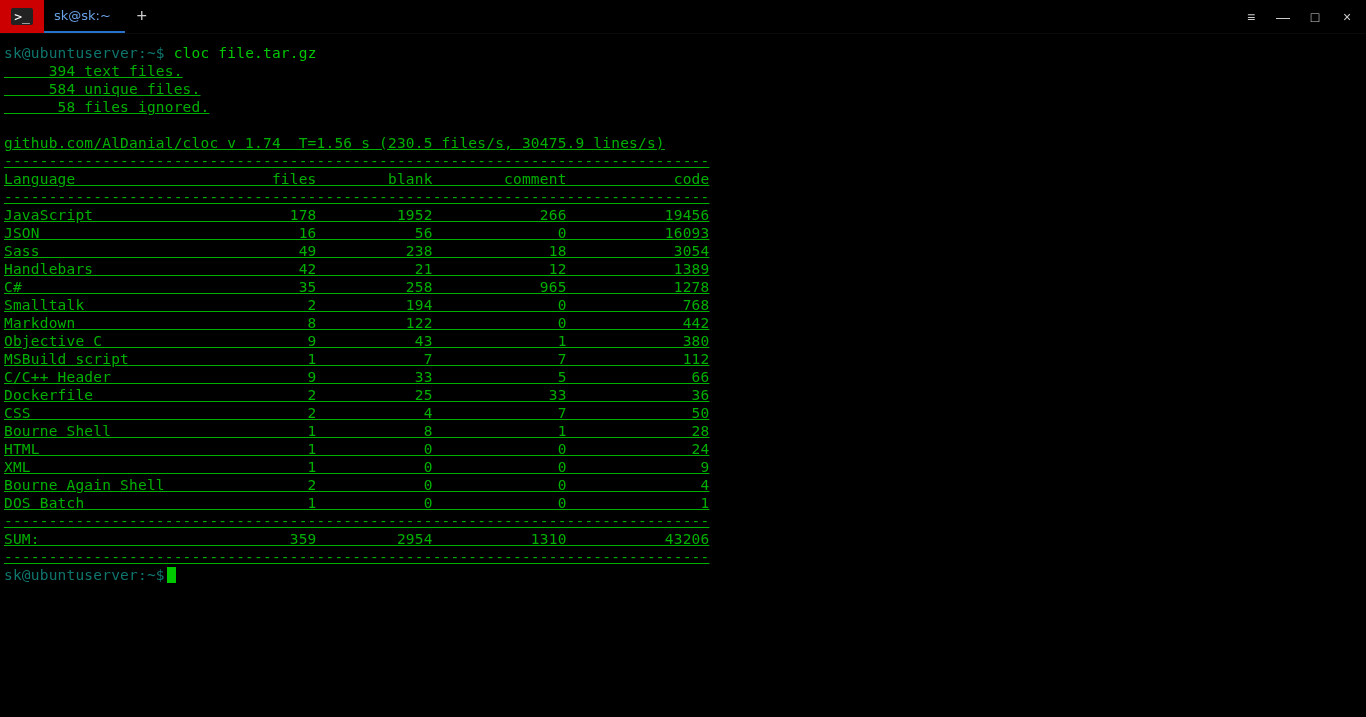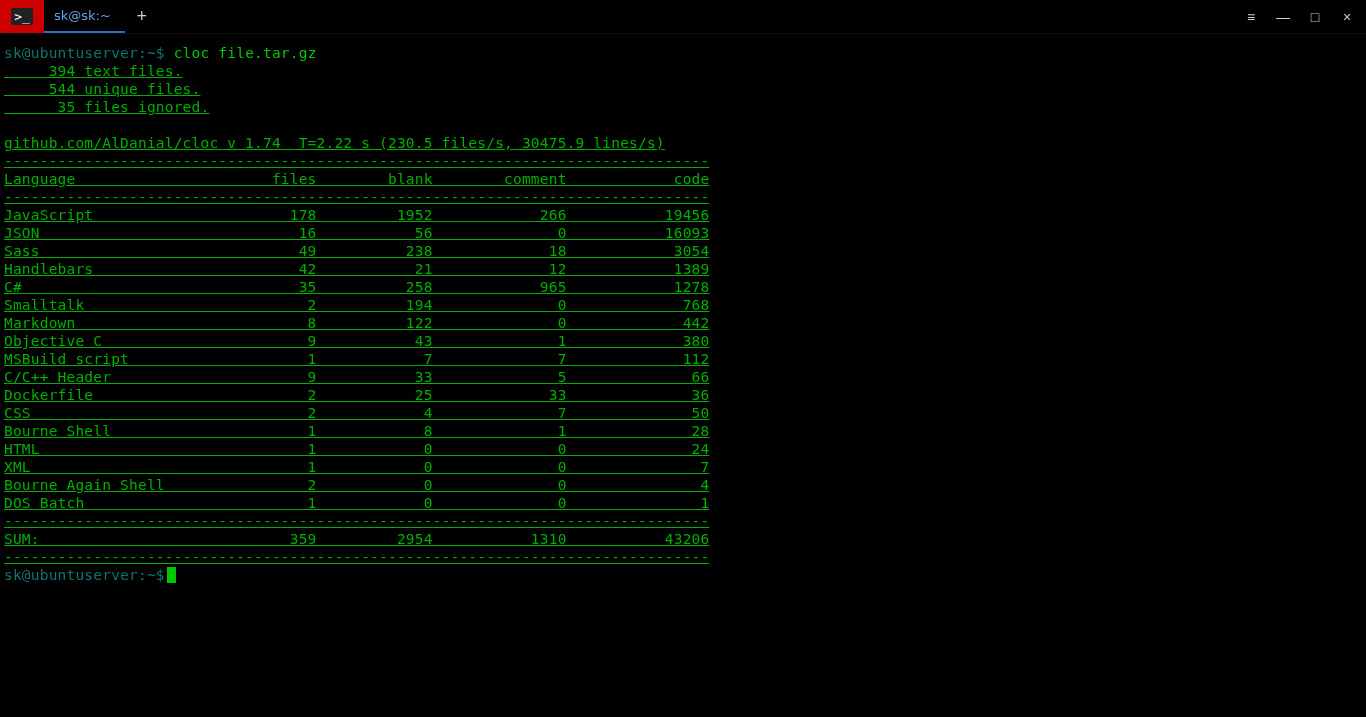--- a/index.html
+++ b/index.html
@@ -120,40 +120,40 @@
         <span>□</span>
       </div>
     <div class="win-btn">
         <span>×</span>
       </div>
   </div>
 </div>
 
 <div class="terminal" id="terminal"><span class="prompt">sk@ubuntuserver:~$</span> <span class="cmd">cloc file.tar.gz</span>
 <span class="out">     394 text files.</span>
-<span class="out">     544 unique files.</span>
-<span class="out">      35 files ignored.</span>
+<span class="out">     584 unique files.</span>
+<span class="out">      58 files ignored.</span>
 
-<span class="out">github.com/AlDanial/cloc v 1.74  T=2.22 s (230.5 files/s, 30475.9 lines/s)</span>
+<span class="out">github.com/AlDanial/cloc v 1.74  T=1.56 s (230.5 files/s, 30475.9 lines/s)</span>
 <span class="out">-------------------------------------------------------------------------------</span>
 <span class="out">Language                      files        blank        comment            code</span>
 <span class="out">-------------------------------------------------------------------------------</span>
 <span class="out">JavaScript                      178         1952            266           19456</span>
 <span class="out">JSON                             16           56              0           16093</span>
 <span class="out">Sass                             49          238             18            3054</span>
 <span class="out">Handlebars                       42           21             12            1389</span>
 <span class="out">C#                               35          258            965            1278</span>
 <span class="out">Smalltalk                         2          194              0             768</span>
 <span class="out">Markdown                          8          122              0             442</span>
 <span class="out">Objective C                       9           43              1             380</span>
 <span class="out">MSBuild script                    1            7              7             112</span>
 <span class="out">C/C++ Header                      9           33              5              66</span>
 <span class="out">Dockerfile                        2           25             33              36</span>
 <span class="out">CSS                               2            4              7              50</span>
 <span class="out">Bourne Shell                      1            8              1              28</span>
 <span class="out">HTML                              1            0              0              24</span>
-<span class="out">XML                               1            0              0               7</span>
+<span class="out">XML                               1            0              0               9</span>
 <span class="out">Bourne Again Shell                2            0              0               4</span>
 <span class="out">DOS Batch                         1            0              0               1</span>
 <span class="out">-------------------------------------------------------------------------------</span>
 <span class="out">SUM:                            359         2954           1310           43206</span>
 <span class="out">-------------------------------------------------------------------------------</span>
 <span class="prompt">sk@ubuntuserver:~$</span><span class="cursor"></span></div>
 
 </body></html>

